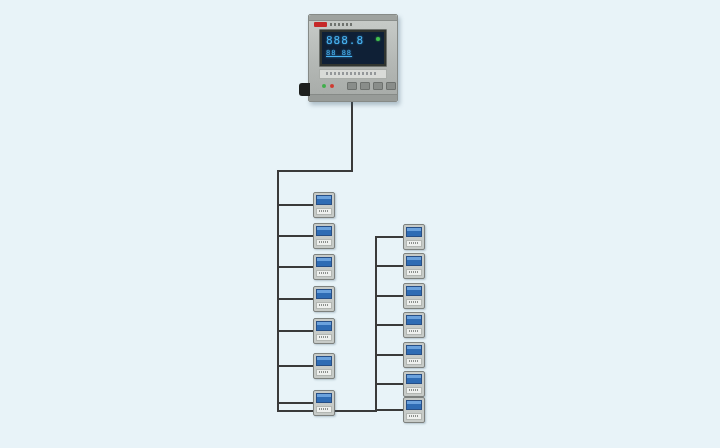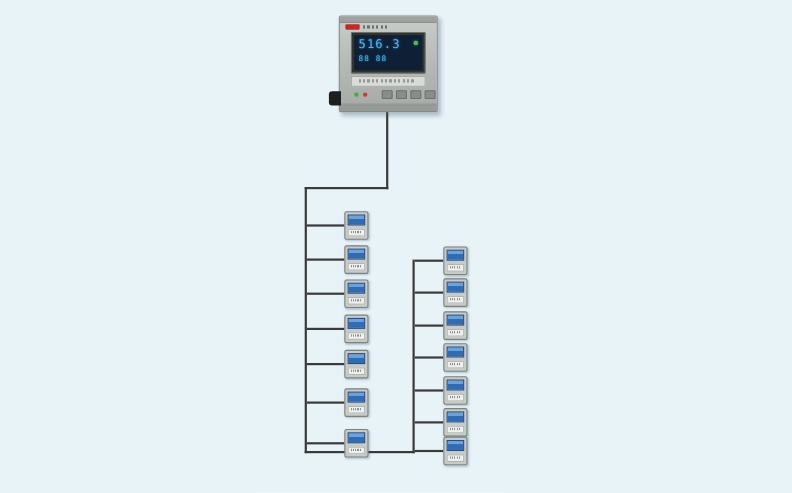--- a/index.html
+++ b/index.html
@@ -45,21 +45,21 @@
   .ctrl-digits-1 {
     position: absolute; left: 4px; top: 3px;
     font-family: "DejaVu Sans Mono", monospace;
     font-size: 11px; line-height: 11px; letter-spacing: 1px;
     color: #49b4f0; text-shadow: 0 0 2px #2b86c9;
   }
   .ctrl-digits-2 {
     position: absolute; left: 4px; top: 17px;
     font-family: "DejaVu Sans Mono", monospace;
     font-size: 7px; line-height: 8px; letter-spacing: 1px;
-    color: #49b4f0; text-shadow: 0 0 2px #2b86c9;
+    color: #49b4f0; text-shadow: 0 0 2px #2b86c9; text-decoration: underline;
   }
   .ctrl-display-led {
     position: absolute; right: 4px; top: 5px; width: 4px; height: 4px;
     border-radius: 50%; background: #43c24f; box-shadow: 0 0 2px #43c24f;
   }
   .ctrl-label-strip {
     position: absolute; left: 10px; top: 54px; width: 66px; height: 8px;
     background: #d9dbd8; border: 1px solid #a9ada9;
   }
   .ctrl-label-smudge {
@@ -132,21 +132,21 @@
   <div class="wire" style="left:377px; top:354px; width:26px; height:2px;"></div>
   <div class="wire" style="left:377px; top:383px; width:26px; height:2px;"></div>
   <div class="wire" style="left:377px; top:409px; width:26px; height:2px;"></div>
 
   <div class="controller">
     <div class="ctrl-lid"></div>
     <div class="ctrl-logo"></div>
     <div class="ctrl-logo-text"></div>
     <div class="ctrl-bezel">
       <div class="ctrl-display">
-        <div class="ctrl-digits-1">516.3</div>
+        <div class="ctrl-digits-1">888.8</div>
         <div class="ctrl-digits-2">88 88</div>
         <div class="ctrl-display-led"></div>
       </div>
     </div>
     <div class="ctrl-label-strip">
       <div class="ctrl-label-smudge"></div>
     </div>
     <div class="ctrl-leds">
       <div class="led led-green"></div>
       <div class="led led-red"></div>

